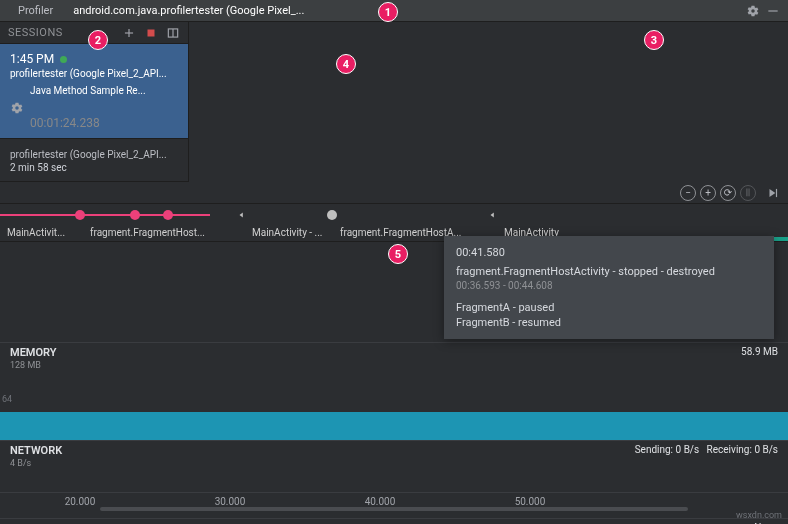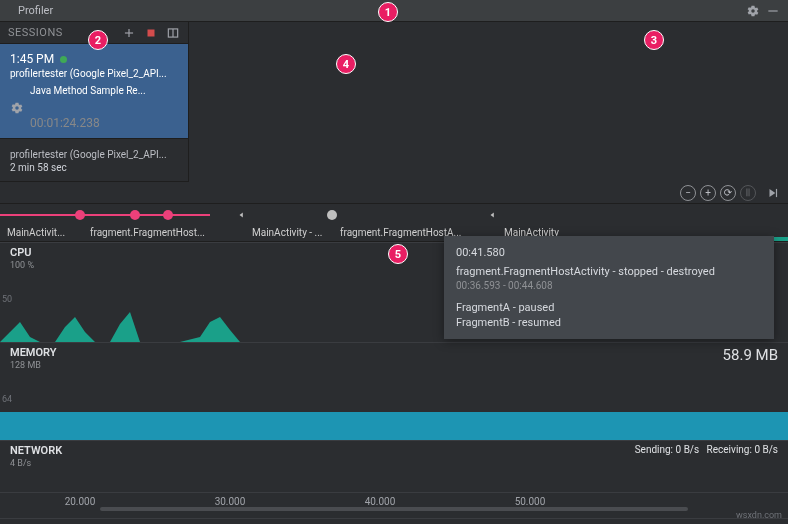--- a/index.html
+++ b/index.html
@@ -35,21 +35,21 @@
 .pink-line { position: absolute; height: 2px; background: #ec407a; }
 .pink-dot { position: absolute; width: 10px; height: 10px; background: #ec407a; border-radius: 50%; transform: translate(-50%, -50%); }
 .gray-dot { position: absolute; width: 10px; height: 10px; background: #bfbfbf; border-radius: 50%; transform: translate(-50%, -50%); }
 .back-arrow { position: absolute; width: 10px; height: 10px; color: #bfbfbf; transform: translate(-50%, -50%); }
 .act-label { position: absolute; font-size: 10px; top: 18px; color: #d0d0d0; white-space: nowrap; }
 .green-bar { position: absolute; height: 4px; background: #1aa089; bottom: 0; left: 444px; right: 0; }
 
 .chart-area { position: absolute; left: 0; right: 0; }
 .chart-hdr { position: absolute; left: 10px; top: 4px; font-weight: 600; color: #dfe1e4; font-size: 11px; }
 .chart-sub { position: absolute; left: 10px; top: 18px; color: #8f9195; font-size: 9px; }
-.chart-val { position: absolute; right: 10px; top: 4px; color: #dfe1e4; font-size: 15px; }
+.chart-val { position: absolute; right: 10px; top: 4px; color: #dfe1e4; font-size: 10px; }
 .tick { position: absolute; color: #6f7278; font-size: 9px; left: 2px; }
 .grid-line { position: absolute; left: 0; right: 0; border-top: 1px solid #3a3c40; }
 
 .cpu { top: 60px; height: 100px; }
 .cpu-wave { position: absolute; bottom: 0; left: 0; right: 0; height: 60px; }
 
 .mem { top: 160px; height: 98px; }
 .mem-bar { position: absolute; left: 0; right: 0; bottom: 0; height: 28px; background: #1d95b3; }
 
 .net { top: 258px; height: 78px; }
@@ -71,20 +71,21 @@
 
 .badge { position: absolute; width: 20px; height: 20px; border-radius: 50%; background: #e91e63; color: #fff; font-weight: 700; display: flex; align-items: center; justify-content: center; font-size: 11px; z-index: 50; border:1px solid #fff; }
 
 .watermark { position: absolute; bottom: 4px; right: 6px; color: #6f7278; font-size: 9px; z-index:60;}
 </style>
 </head>
 <body>
 
 <div class="topbar">
   <div class="tab">Profiler</div>
+  <div class="tab active">android.com.java.profilertester (Google Pixel_...</div>
   <div class="right">
     <span class="ic">
         <svg viewBox="0 0 24 24" fill="currentColor">
           <path d="M19.14 12.94a7 7 0 000-1.88l2.03-1.58-2-3.46-2.39.96a7 7 0 00-1.63-.94L14.5 3h-5l-.65 2.54c-.58.23-1.12.55-1.63.94l-2.39-.96-2 3.46 2.03 1.58a7 7 0 000 1.88L2.83 14.5l2 3.46 2.39-.96c.5.39 1.05.71 1.63.94L9.5 21h5l.65-2.54c.58-.23 1.12-.55 1.63-.94l2.39.96 2-3.46-2.03-1.58zM12 15a3 3 0 110-6 3 3 0 010 6z"></path>
         </svg>
       </span>
     <span class="ic">
         <svg viewBox="0 0 24 24" fill="currentColor">
           <rect x="4" y="11" width="16" height="2"></rect>
         </svg>
@@ -166,29 +167,20 @@
             </svg></div>
         <div class="act-label" style="left:7px">MainActivit...</div>
         <div class="act-label" style="left:90px">fragment.FragmentHost...</div>
         <div class="act-label" style="left:252px">MainActivity - ...</div>
         <div class="act-label" style="left:340px">fragment.FragmentHostA...</div>
         <div class="act-label" style="left:504px">MainActivity</div>
       </div>
       <div class="green-bar"></div>
     </div>
 
-    <div class="chart-area cpu">
-      <div class="grid-line" style="top:0"></div>
-      <div class="chart-hdr">CPU</div>
-      <div class="chart-sub">100 %</div>
-      <div class="tick" style="top:52px">50</div>
-      <svg class="cpu-wave" viewBox="0 0 599 60" preserveAspectRatio="none">
-        <path d="M0,60 L10,50 20,40 30,55 40,60 55,60 65,45 75,35 85,50 95,60 110,60 120,42 130,30 140,60 160,60 180,60 200,55 210,40 220,35 230,48 240,60 260,60 270,60 599,60 Z" fill="#1aa089"></path>
-      </svg>
-    </div>
 
     <div class="chart-area mem">
       <div class="grid-line" style="top:0"></div>
       <div class="chart-hdr">MEMORY</div>
       <div class="chart-sub">128 MB</div>
       <div class="chart-val">58.9 MB</div>
       <div class="tick" style="top:52px">64</div>
       <div class="mem-bar"></div>
     </div>
 

